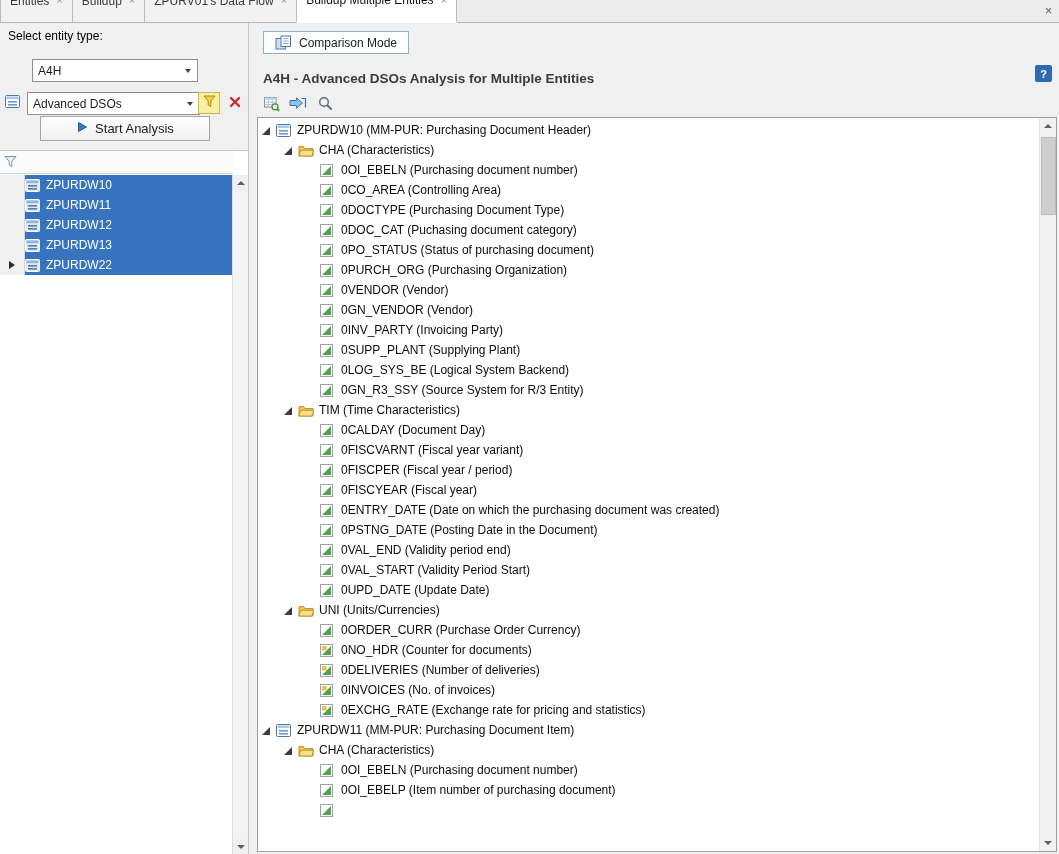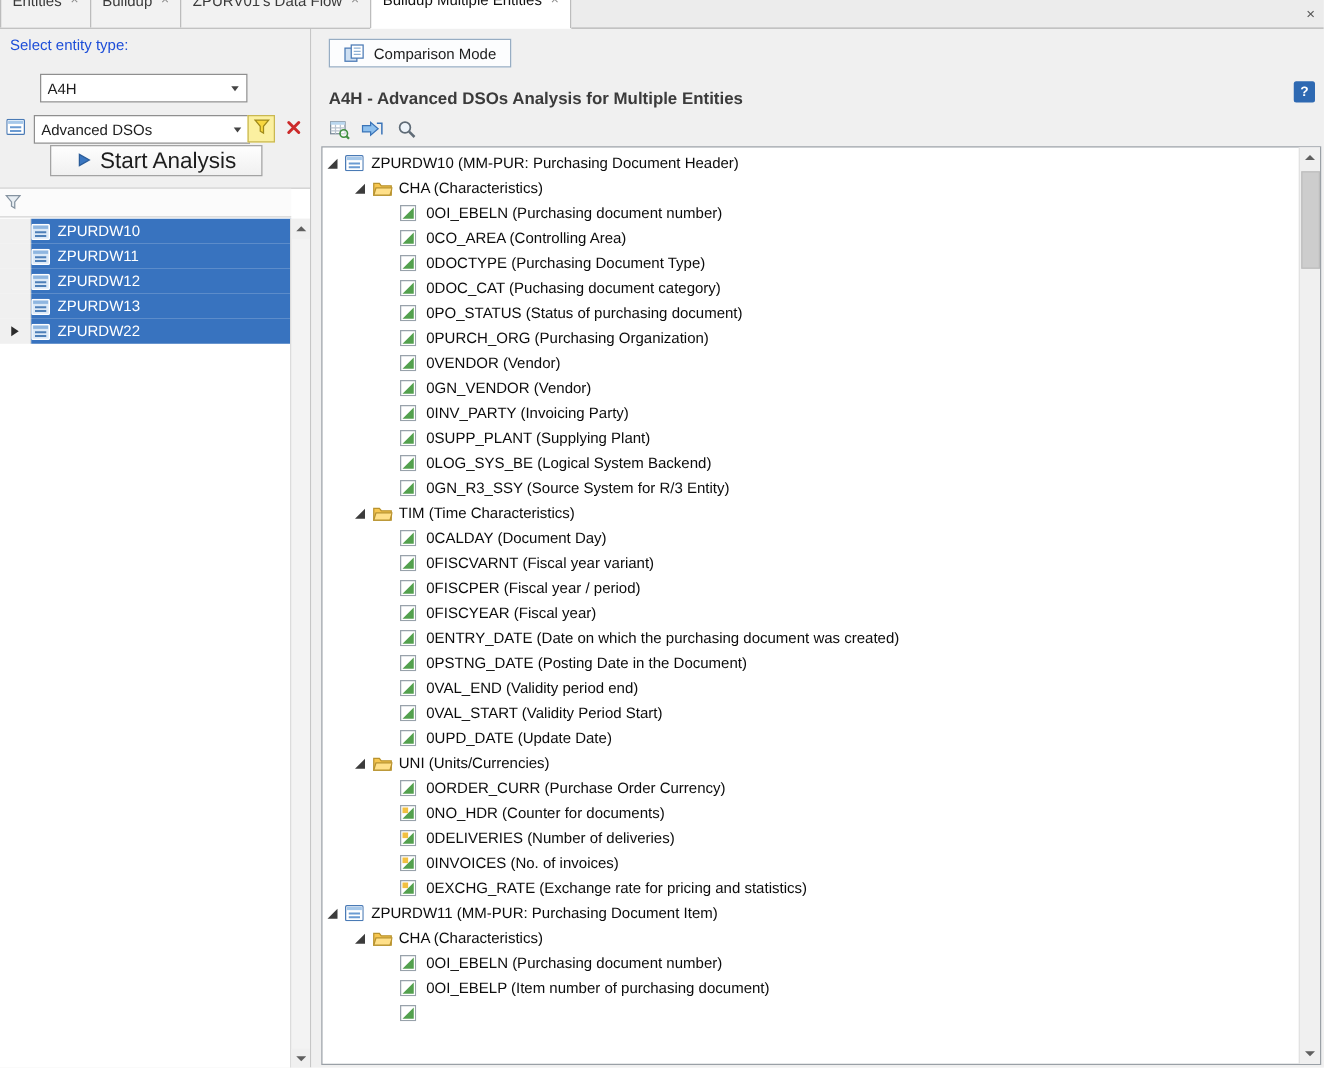--- a/index.html
+++ b/index.html
@@ -11,34 +11,34 @@
           border-bottom:1px solid #b4b4b4;display:flex;align-items:flex-end;z-index:5;}
   .tab{height:21px;display:flex;align-items:center;gap:7px;padding:11px 9px;background:#f2f2f2;
        border:1px solid #bcbcbc;border-bottom:none;margin-right:-1px;color:#3a3a3a;white-space:nowrap;}
   .tab.active{background:#ffffff;height:22px;margin-bottom:-1px;border-bottom:1px solid #ffffff;z-index:2;color:#111;}
   .tab-close{color:#8a8a8a;font-size:11px;line-height:1;}
   .tabbar-x{margin-left:auto;align-self:center;margin-right:7px;color:#555;font-size:12px;}
 
   
   .sidebar{position:absolute;left:0;top:22px;width:248px;height:832px;background:#f0f0f0;
            border-right:1px solid #c6c6c6;}
-  .sb-label{position:absolute;left:8px;top:7px;color:#1d4ed8;}
+  .sb-label{position:absolute;left:8px;top:7px;color:#000000;}
   .combo{position:absolute;background:#fff;border:1px solid #8f8f8f;height:21px;display:flex;
          align-items:center;padding:0 2px 0 5px;}
   .combo-value{flex:1;white-space:nowrap;overflow:hidden;}
   .combo-btn{width:15px;height:17px;display:flex;align-items:center;justify-content:center;}
   .caret{width:0;height:0;border-left:3.5px solid transparent;border-right:3.5px solid transparent;border-top:4.5px solid #444;}
   .combo1{left:32px;top:37px;width:157px;}
   .combo2{left:27px;top:70px;width:164px;}
   .sb-dso-icon{position:absolute;left:5px;top:73px;width:16px;height:14px;}
   .mini-btn{position:absolute;top:70px;width:20px;height:20px;display:flex;align-items:center;justify-content:center;}
   .filter-btn{left:198px;background:#fbf0a0;border:1px solid #c9b852;}
   .redx-btn{left:224px;background:transparent;border:1px solid transparent;}
   .start-btn{position:absolute;left:40px;top:94px;width:168px;height:23px;background:linear-gradient(#fefefe,#f0f0f0);
-             border:1px solid #a3a3a3;display:flex;align-items:center;justify-content:center;gap:7px;color:#1d1d1d;font-size:18px;}
+             border:1px solid #a3a3a3;display:flex;align-items:center;justify-content:center;gap:7px;color:#1d1d1d;font-size:13px;}
   .sb-grid{position:absolute;left:0;top:128px;width:248px;height:704px;background:#fff;border-top:1px solid #c8c8c8;}
   .sb-grid-header{position:absolute;left:0;top:0;width:233px;height:22px;background:#fbfbfb;border-bottom:1px solid #d4d4d4;}
   .sb-funnel{position:absolute;left:4px;top:4px;width:14px;height:14px;}
   .sb-rows{position:absolute;left:0;top:24px;width:233px;}
   .sb-row{height:20px;display:flex;align-items:stretch;}
   .sb-ind{width:24px;background:#f0f0f0;border-right:1px solid #d6d6d6;display:flex;align-items:center;justify-content:center;}
   .row-cursor{width:0;height:0;border-left:6px solid #2b2b2b;border-top:4.5px solid transparent;border-bottom:4.5px solid transparent;}
   .sb-cell{flex:1;display:flex;align-items:center;padding-left:0;gap:6px;}
   .sb-row.selected .sb-cell{background:#3873bf;color:#fff;}
   .sb-row-label{white-space:nowrap;}

